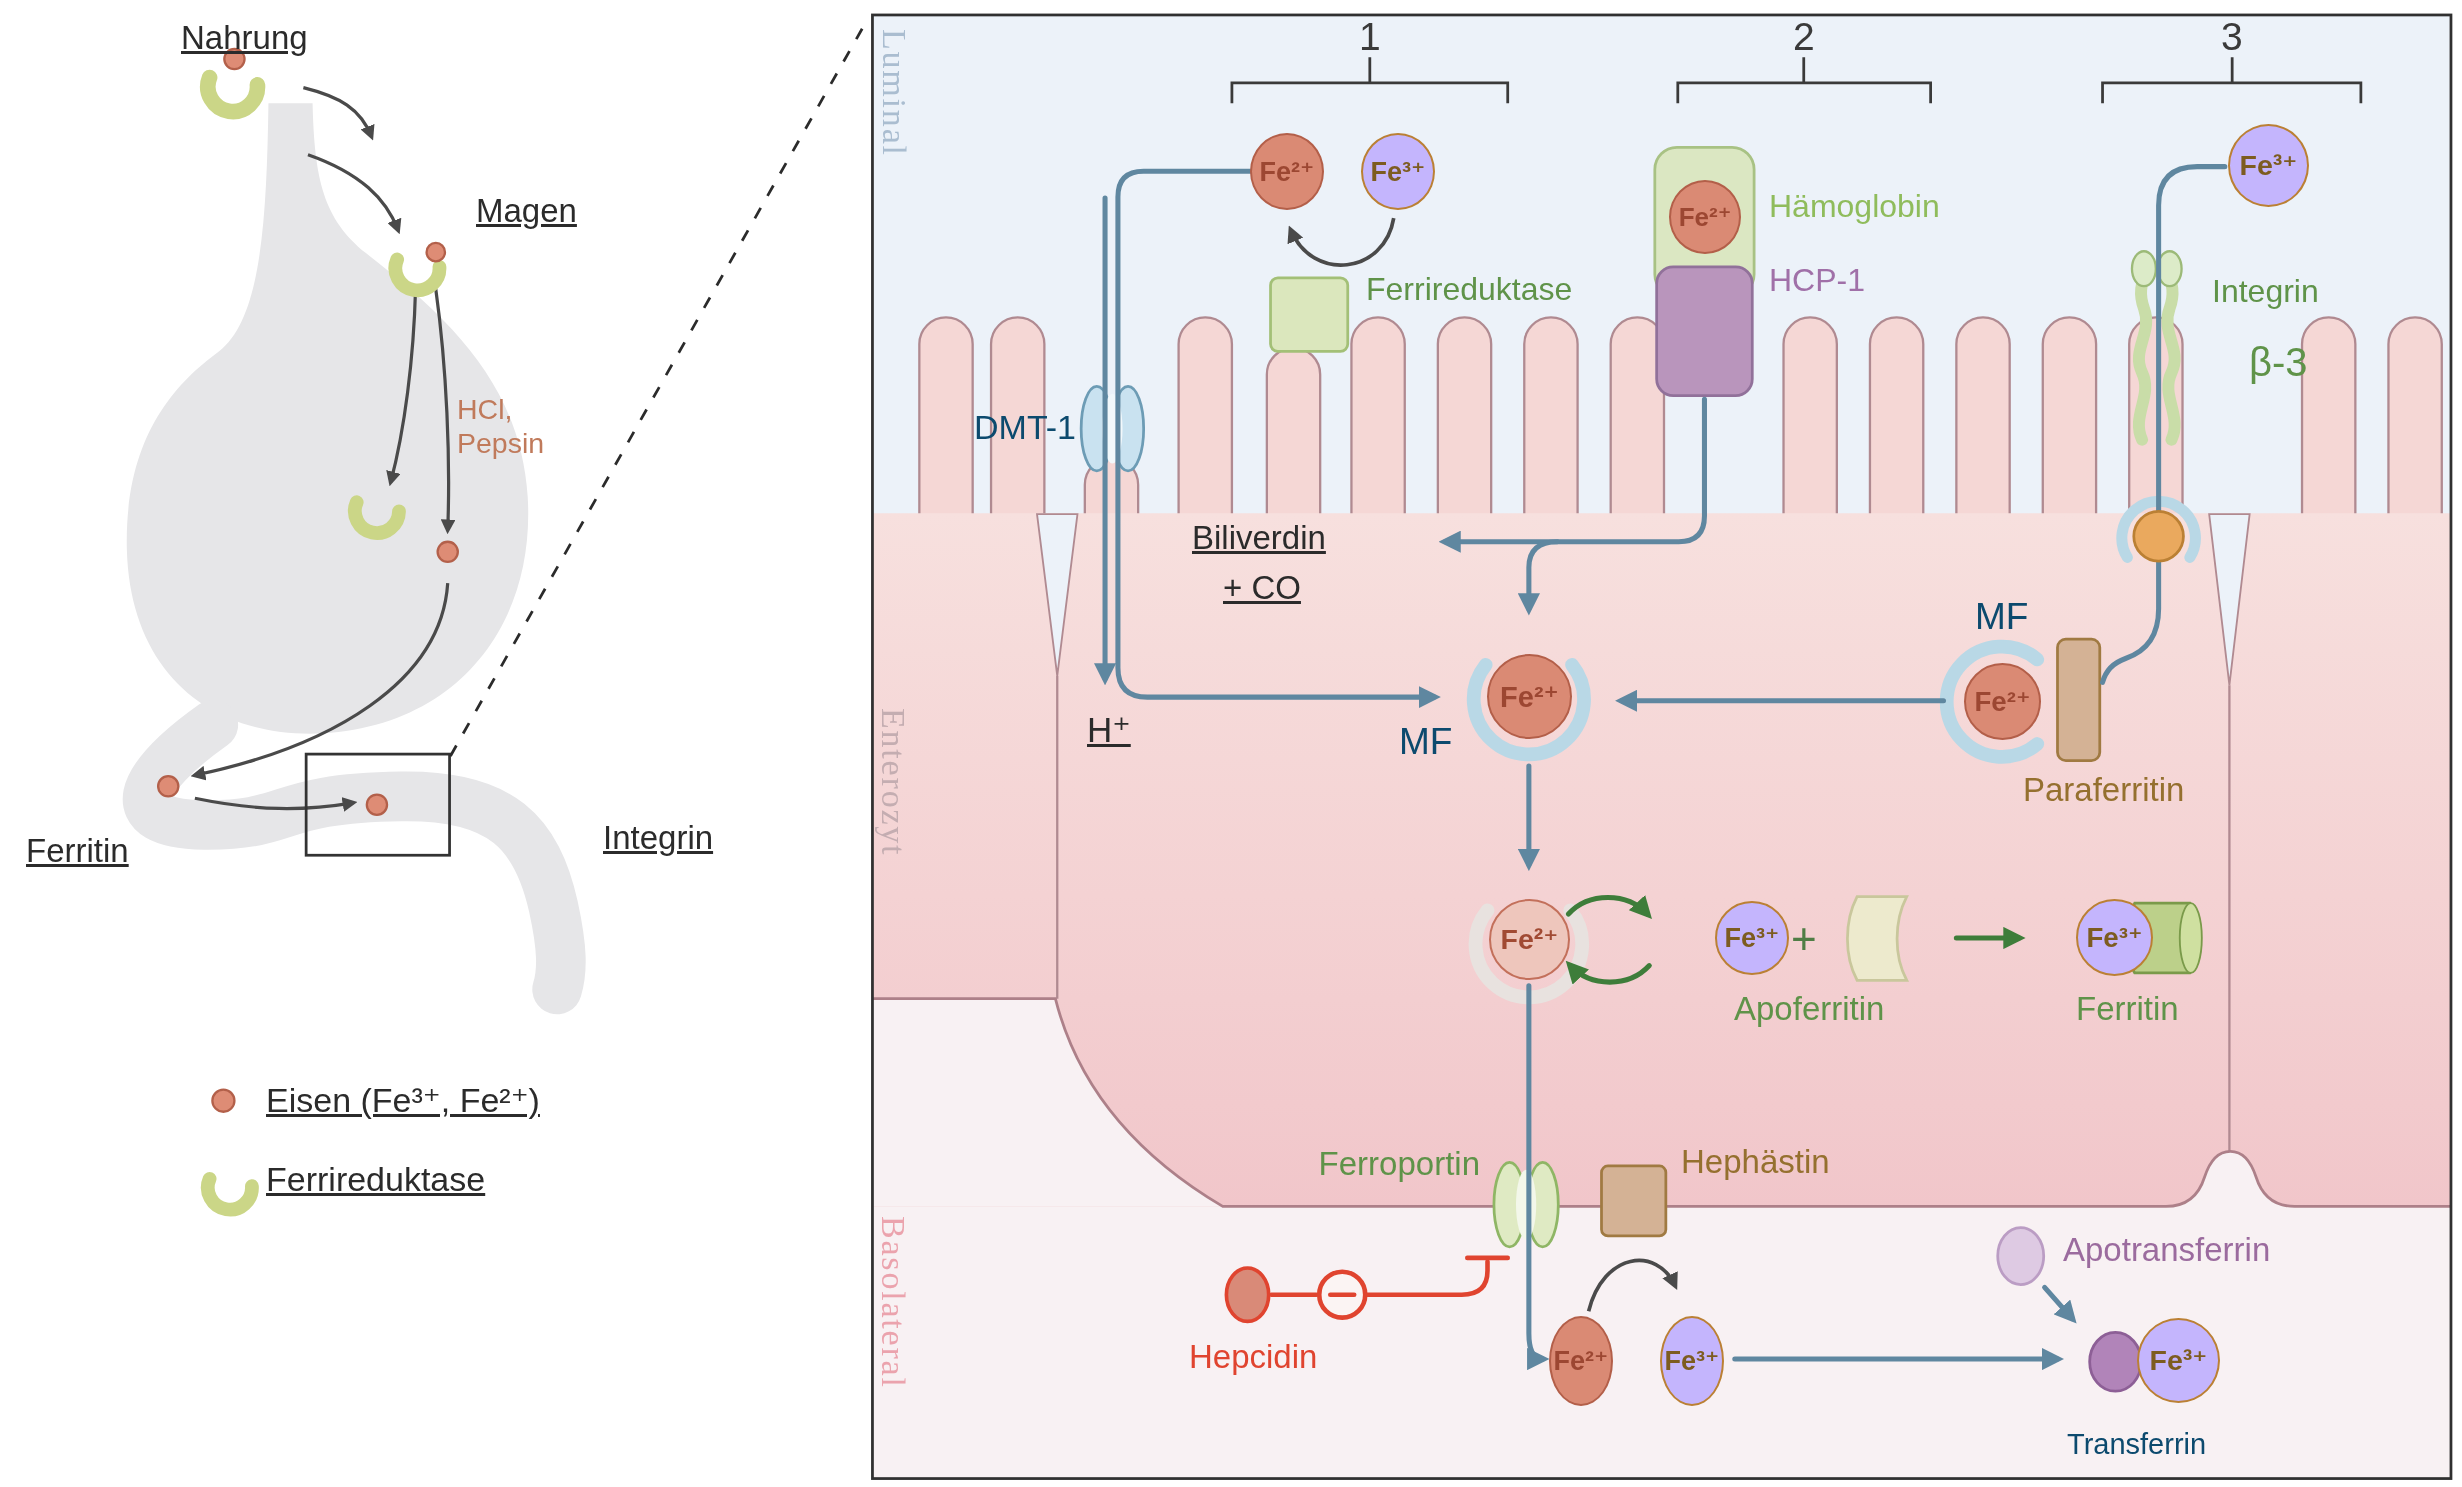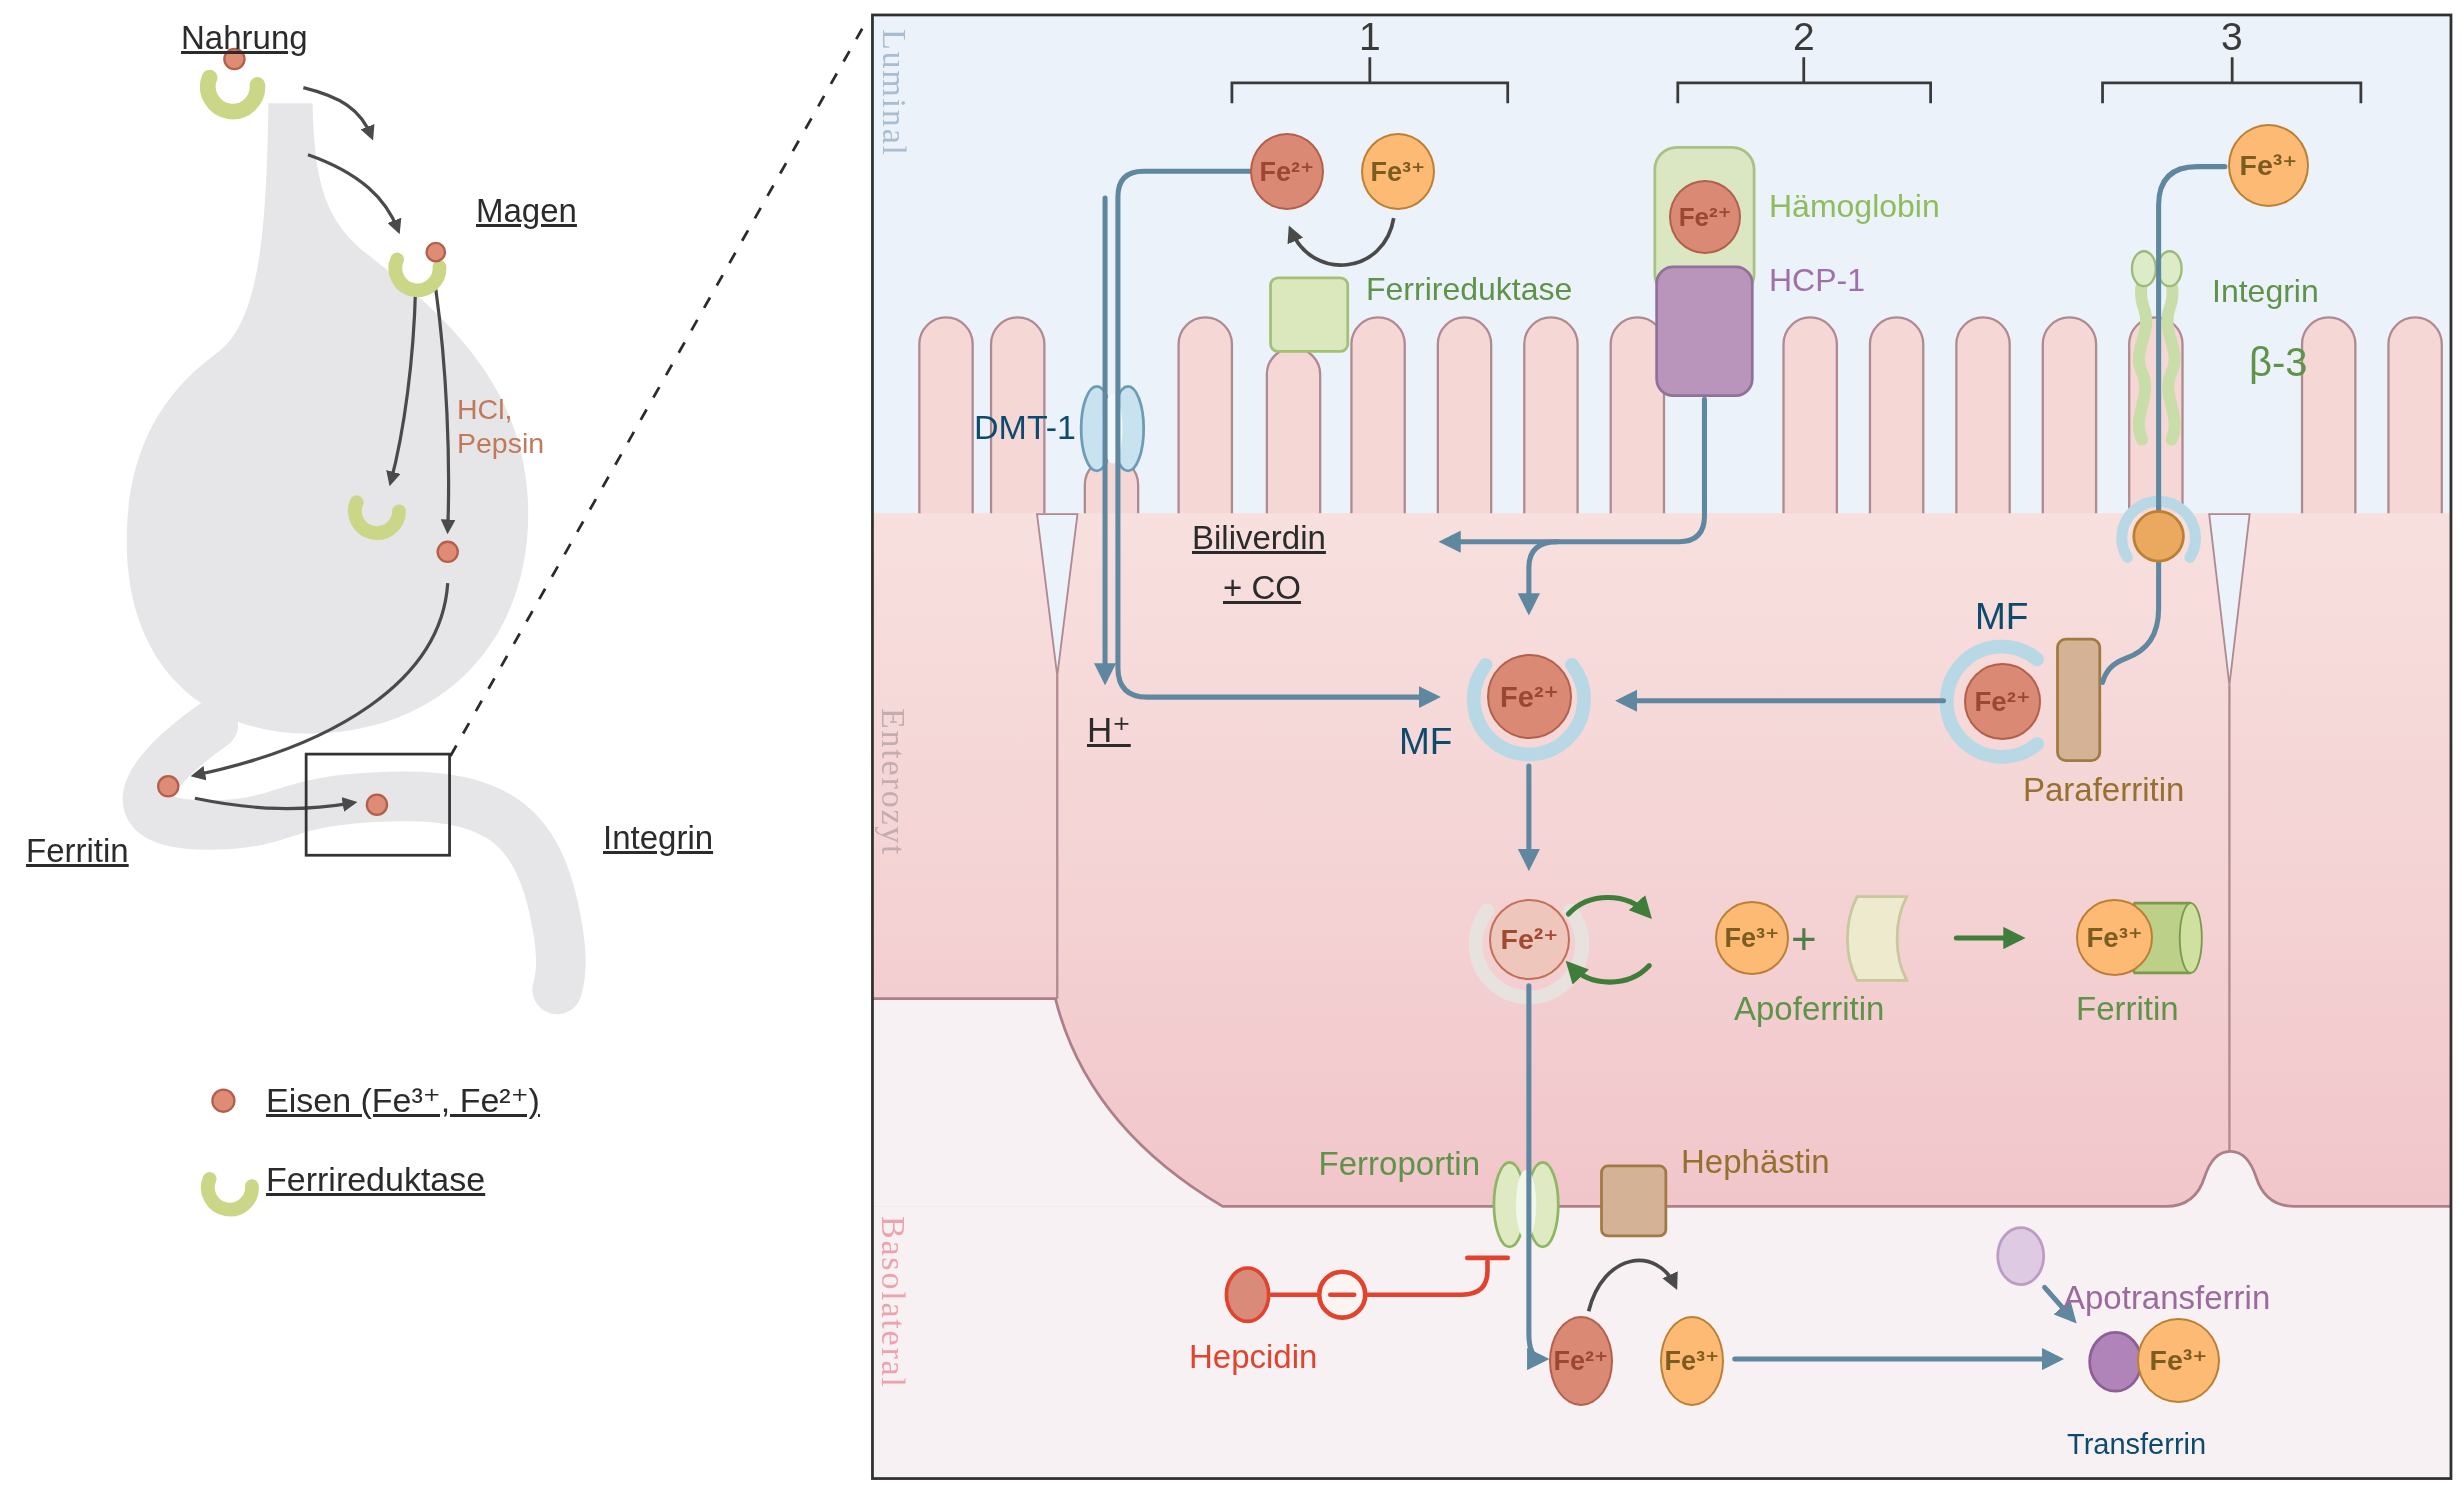--- a/index.html
+++ b/index.html
@@ -8,27 +8,27 @@
   #art{position:absolute;left:0;top:0;}
   .lbl{position:absolute;white-space:pre;line-height:1.12;}
   .dark{color:#2b2b2b;text-decoration:underline;}
   .green{color:#5f9349;}
   .lightgreen{color:#8fbc5c;}
   .purple{color:#a070a8;}
   .steel{color:#0c4a6e;}
   .brown{color:#95702f;}
   .red{color:#e0442f;}
   .terra{color:#c07a5b;}
-  .violet{color:#9b6b9e;margin-top:48px;}
+  .violet{color:#9b6b9e;}
   .side{font-family:"Liberation Serif","DejaVu Serif",serif;writing-mode:vertical-rl;letter-spacing:1.8px;}
   .ion{position:absolute;display:flex;align-items:center;justify-content:center;
        border-radius:50%;box-sizing:border-box;font-weight:bold;}
   .fe2{background:#da8a74;border:2.8px solid #b35f49;color:#9c4732;}
   .fe2pale{background:#eec6bc;border:2.8px solid #c3705b;color:#a14a33;}
-  .fe3{background:#fdba74;border:2.8px solid #bb8034;color:#7d5c20;}
+  .fe3{background:#c4b5fd;border:2.8px solid #bb8034;color:#7d5c20;}
   .num{color:#3a3a3a;}
 </style>
 </head>
 <body>
 
 <div id="stage">
 
 <svg id="art" width="2462" height="1488" viewBox="0 0 2678 1618">
   <defs>
     <linearGradient id="cellg" x1="0" y1="0" x2="0" y2="1">

